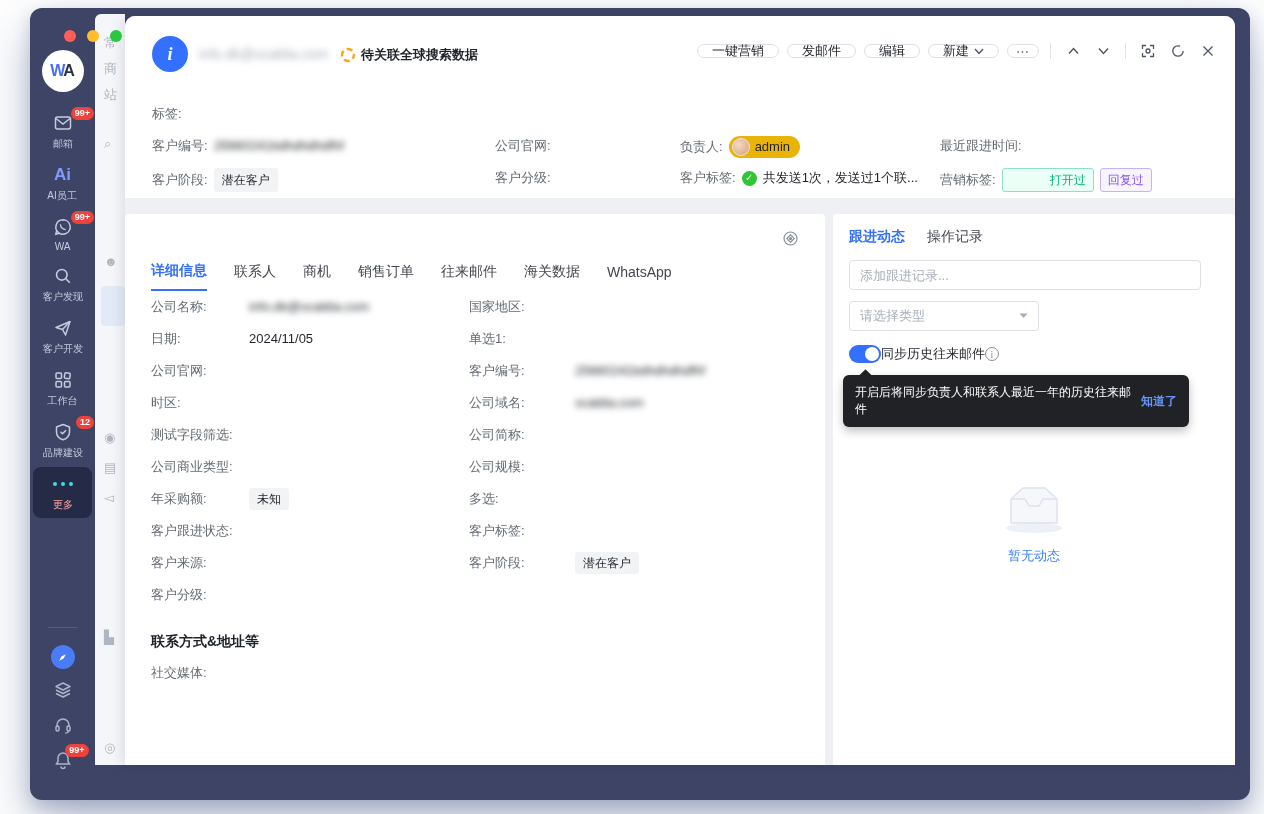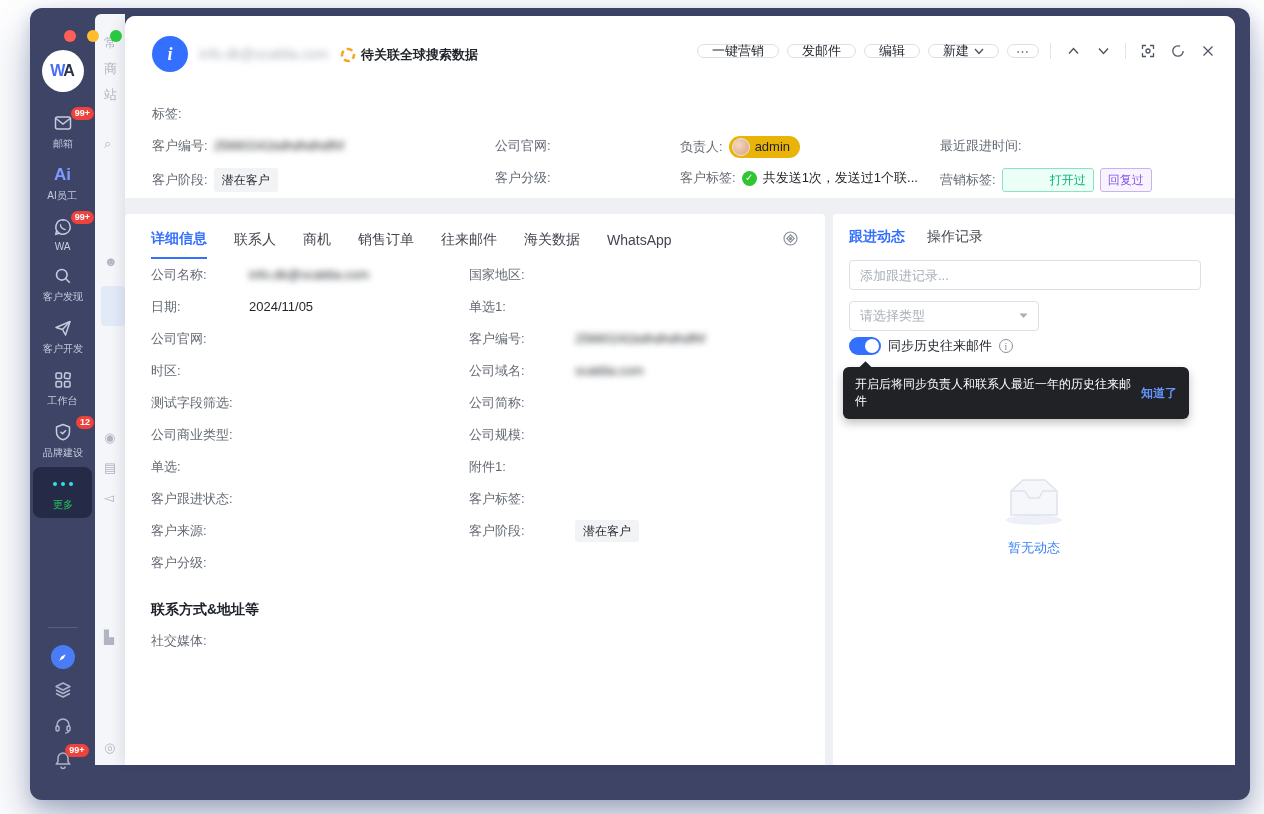--- a/index.html
+++ b/index.html
@@ -17,21 +17,21 @@
   
   .sidebar { position:absolute; left:0; top:0; width:65px; height:100%; color:#c7cbde;
     display:flex; flex-direction:column; align-items:center; }
   .logo { margin-top:42px; width:42px; height:42px; border-radius:50%; background:#fff;
     display:flex; align-items:center; justify-content:center; font-weight:bold; font-size:16px; }
   .logo b { color:#4a6cf7; } .logo i { color:#2b3246; font-style:normal; margin-left:-2px; }
   .nav { margin-top:14px; display:flex; flex-direction:column; align-items:center; width:59px; }
   .nav-item { position:relative; width:59px; padding:7px 0 6px; display:flex; flex-direction:column;
     align-items:center; gap:3px; cursor:pointer; border-radius:8px; margin-bottom:1px; }
   .nav-item .lbl { font-size:11px; letter-spacing:0; white-space:nowrap; transform:scale(.92); }
-  .nav-item.active { background:#252a47; color:#22c55e; }
+  .nav-item.active { background:#252a47; color:#fca5a5; }
   .nav-item svg { display:block; }
   .ai-glyph { font-size:17px; font-weight:bold; color:#7f9bff; line-height:20px; height:20px; }
   .dots { height:20px; display:flex; align-items:center; gap:4px; }
   .dots span { width:4px; height:4px; border-radius:50%; background:#35e1e9; }
   .badge { position:absolute; top:1px; right:-2px; background:#f0423c; color:#fff; font-size:9px;
     line-height:13px; padding:0 4px; border-radius:8px; font-weight:bold; z-index:5; }
   .side-bottom { position:absolute; left:0; bottom:26px; width:65px; display:flex;
     flex-direction:column; align-items:center; gap:11px; color:#aeb4cc; }
   .side-divider { width:30px; height:1px; background:#565d7e; margin-bottom:6px; }
   .compass { width:24px; height:24px; border-radius:50%; background:#4a7cf6; display:flex;
@@ -76,21 +76,21 @@
   .check-c { width:15px; height:15px; border-radius:50%; background:#32c435; color:#fff; font-size:10px;
     display:flex; align-items:center; justify-content:center; font-weight:bold; }
   .tag { font-size:12px; padding:1px 7px; border-radius:3px; border:1px solid; }
   .tag.green { color:#00b578; border-color:#8ce0c6; background:#ecfff7;padding-left:47px; }
   .tag.purple { color:#8954e8; border-color:#c7b3f3; background:#f8f4ff; }
 
   
   .left-card { position:absolute; left:0; top:198px; width:700px; height:551px; background:#fff;
     border-radius:4px 4px 0 0; padding:16px 26px; overflow:hidden; }
   .tabs { display:flex; align-items:center; gap:27px; font-size:14px; color:#42464e; position:relative; }
-  .tab { cursor:pointer; padding-bottom:9px; white-space:nowrap; }
+  .tab { cursor:pointer; padding-bottom:9px; white-space:nowrap;margin-top:32px; }
   .tab.active { color:#3370ff; font-weight:bold; border-bottom:2px solid #3370ff; }
   .tab-gear { position:absolute; right:0; top:0; color:#8a8f99; }
   .sec-title { font-size:14px; font-weight:bold; color:#1f2329; margin:22px 0 6px; }
   .frow { position:relative; height:32px; font-size:13px; line-height:32px; white-space:nowrap; }
   .fl { position:absolute; color:#646a73; }
   .fv { position:absolute; color:#1f2329; }
   .p1l{left:0;} .p1v{left:98px;} .p2l{left:318px;} .p2v{left:424px;}
   .frow .chip { line-height:18px; display:inline-block; margin-top:5px; }
 
   .right-card { position:absolute; left:708px; top:198px; width:402px; height:551px; background:#fff;
@@ -98,21 +98,21 @@
   .rtabs { display:flex; gap:22px; font-size:14px; color:#42464e; }
   .rtab { cursor:pointer; padding-bottom:6px;text-align:center; }
   .rtab.active { color:#3370ff; font-weight:bold; }
   .follow-input { margin-top:8px; width:352px; height:30px; border:1px solid #dcdfe6; border-radius:4px;
     padding:0 10px; font-size:13px; color:#1f2329; background:#fff; outline:none;
     font-family:inherit; }
   .follow-input::placeholder { color:#a8aeb8; }
   .type-select { margin-top:11px; width:190px; height:30px; border:1px solid #dcdfe6; border-radius:4px;
     display:flex; align-items:center; justify-content:space-between; padding:0 10px; font-size:13px;
     color:#a8aeb8; cursor:pointer; background:#fff; }
-  .toggle-row { margin-top:6px; display:flex; align-items:center; gap:7px; font-size:13px; color:#1f2329; }
+  .toggle-row { margin-top:14px; display:flex; align-items:center; font-size:13px; color:#1f2329; }
   .toggle { width:32px; height:18px; border-radius:9px; background:#3370ff; position:relative; cursor:pointer; }
   .toggle::after { content:""; position:absolute; right:2px; top:2px; width:14px; height:14px;
     border-radius:50%; background:#fff; }
   .info-i { width:14px; height:14px; border-radius:50%; border:1px solid #8a8f99; color:#8a8f99;
     font-size:10px; display:flex; align-items:center; justify-content:center;
     font-family:"Liberation Serif",serif; }
   .tooltip { position:relative; margin-top:12px; margin-left:-6px; width:346px; background:#202226;
     color:#fff; font-size:12px; border-radius:6px; padding:9px 12px; line-height:17px;
     box-shadow:0 4px 10px rgba(0,0,0,.25); display:flex; gap:8px; align-items:center; }
   .tooltip::before { content:""; position:absolute; top:-4px; left:18px; width:9px; height:9px;
@@ -398,22 +398,23 @@
       </div>
       <div class="frow">
         <span class="fl p1l">测试字段筛选:</span>
         <span class="fl p2l">公司简称:</span>
       </div>
       <div class="frow">
         <span class="fl p1l">公司商业类型:</span>
         <span class="fl p2l">公司规模:</span>
       </div>
       <div class="frow">
-        <span class="fl p1l">单选:</span>
-        <span class="fl p2l">附件1:</span>
+        <span class="fl p1l">年采购额:</span>
+        <span class="fv p1v"><span class="chip">未知</span></span>
+        <span class="fl p2l">多选:</span>
       </div>
 
 
       <div class="frow">
         <span class="fl p1l">客户跟进状态:</span>
         <span class="fl p2l">客户标签:</span>
       </div>
       <div class="frow">
         <span class="fl p1l">客户来源:</span>
         <span class="fl p2l">客户阶段:</span>

